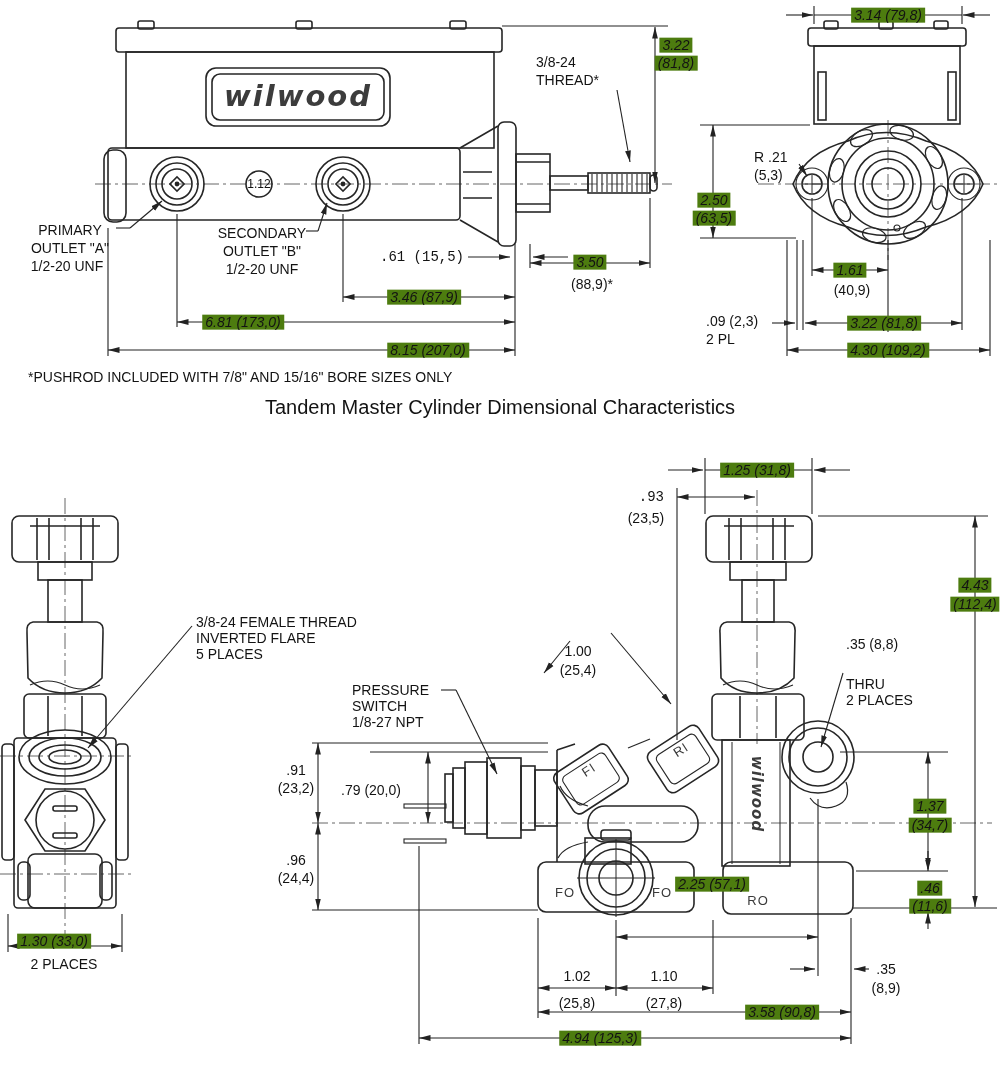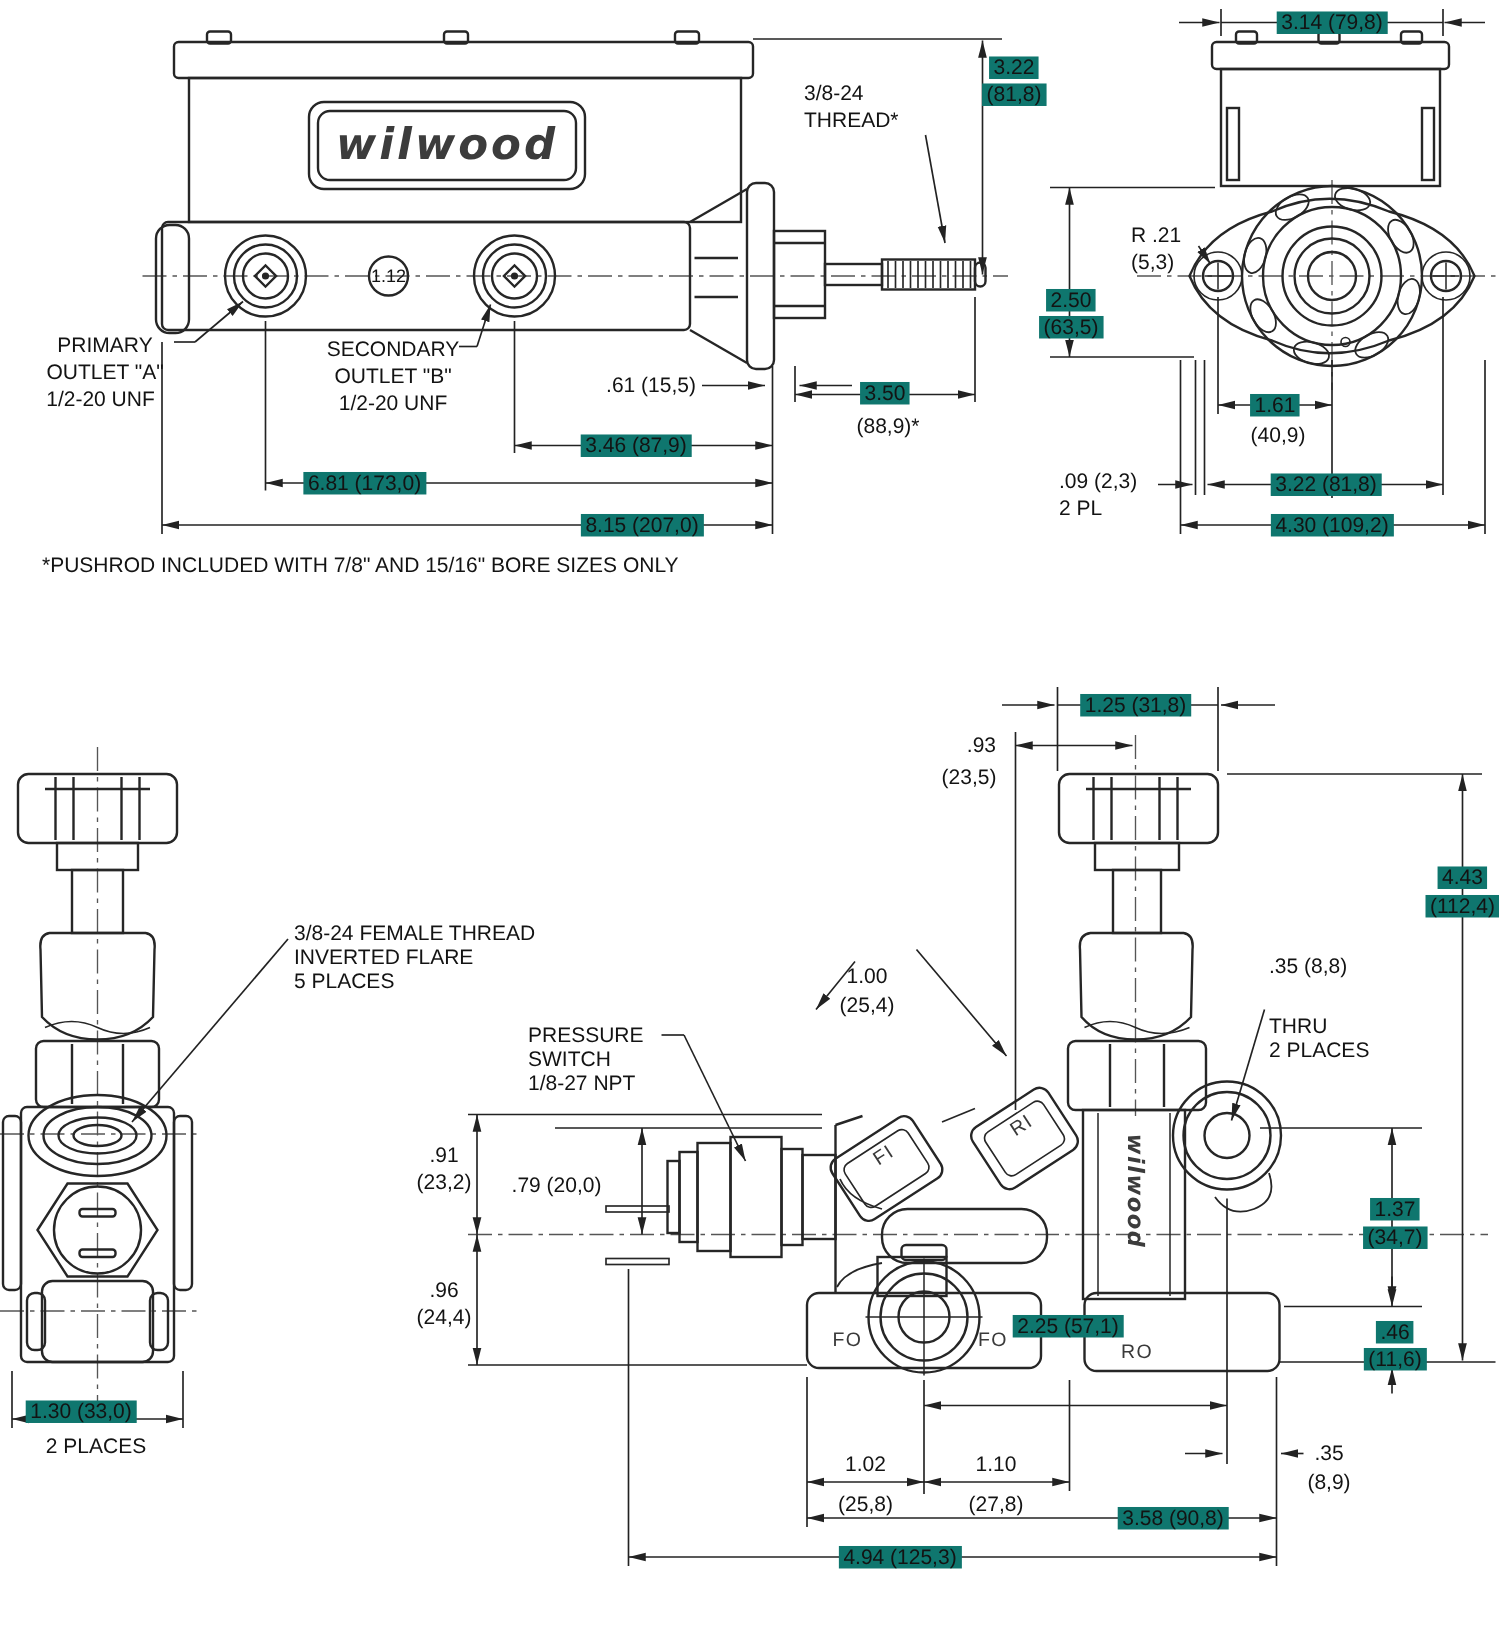--- a/index.html
+++ b/index.html
@@ -1,23 +1,23 @@
 <!DOCTYPE html>
 <html><head>
 <meta charset="utf-8">
 <style>
   html,body{margin:0;padding:0;background:#fff;}
   #stage{position:relative;width:1000px;height:1083px;background:#fff;overflow:hidden;
          font-family:"Liberation Sans",sans-serif;color:#111;}
   #art{position:absolute;left:0;top:0;}
   .t{position:absolute;font-size:14px;line-height:1.05;white-space:nowrap;color:#131313;}
   .c{transform:translate(-50%,-50%);}
-  .r{transform:translate(-100%,-50%);}
+  .r{transform:translate(-100%,-50%);font-family:Liberation Mono, monospace;}
   .l{transform:translate(0,-50%);}
-  .bg{background:#0f766e;padding:0 3px;}
+  .bg{background:#4d7c0f;padding:0 3px;font-style:italic;}
   .title{font-size:20px;}
   .tiny{font-size:12px;}
   .port{font-size:13px;color:#3a3a3a;letter-spacing:1px;}
   .rot33{transform:translate(-50%,-50%) rotate(-33deg);}
   .rot90{transform:translate(-50%,-50%) rotate(90deg);}
   .logo{font-weight:bold;font-style:italic;letter-spacing:2px;color:#3c3c3c;
         font-family:"DejaVu Sans",sans-serif;}
   .logo-big{font-size:29px;}
   .logo-col{font-size:15px;letter-spacing:1px;}
 </style>
@@ -272,20 +272,21 @@
 <div class="t l" style="left:536px;top:80px">THREAD*</div>
 <div class="t c bg" style="left:676px;top:45px">3.22</div>
 <div class="t c bg" style="left:676px;top:63px">(81,8)</div>
 <div class="t r" style="left:464px;top:257px">.61 (15,5)</div>
 <div class="t c bg" style="left:590px;top:262px">3.50</div>
 <div class="t c" style="left:592px;top:284px">(88,9)*</div>
 <div class="t c bg" style="left:424px;top:297px">3.46 (87,9)</div>
 <div class="t c bg" style="left:243px;top:322px">6.81 (173,0)</div>
 <div class="t c bg" style="left:428px;top:350px">8.15 (207,0)</div>
 <div class="t l" style="left:28px;top:377px">*PUSHROD INCLUDED WITH 7/8" AND 15/16" BORE SIZES ONLY</div>
+<div class="t c title" style="left:500px;top:407px">Tandem Master Cylinder Dimensional Characteristics</div>
 
 <div class="t c bg" style="left:888px;top:15px">3.14 (79,8)</div>
 <div class="t l" style="left:754px;top:157px">R .21</div>
 <div class="t l" style="left:754px;top:175px">(5,3)</div>
 <div class="t c bg" style="left:714px;top:200px">2.50</div>
 <div class="t c bg" style="left:714px;top:218px">(63,5)</div>
 <div class="t c bg" style="left:850px;top:270px">1.61</div>
 <div class="t c" style="left:852px;top:290px">(40,9)</div>
 <div class="t l" style="left:706px;top:321px">.09 (2,3)</div>
 <div class="t l" style="left:706px;top:339px">2 PL</div>

